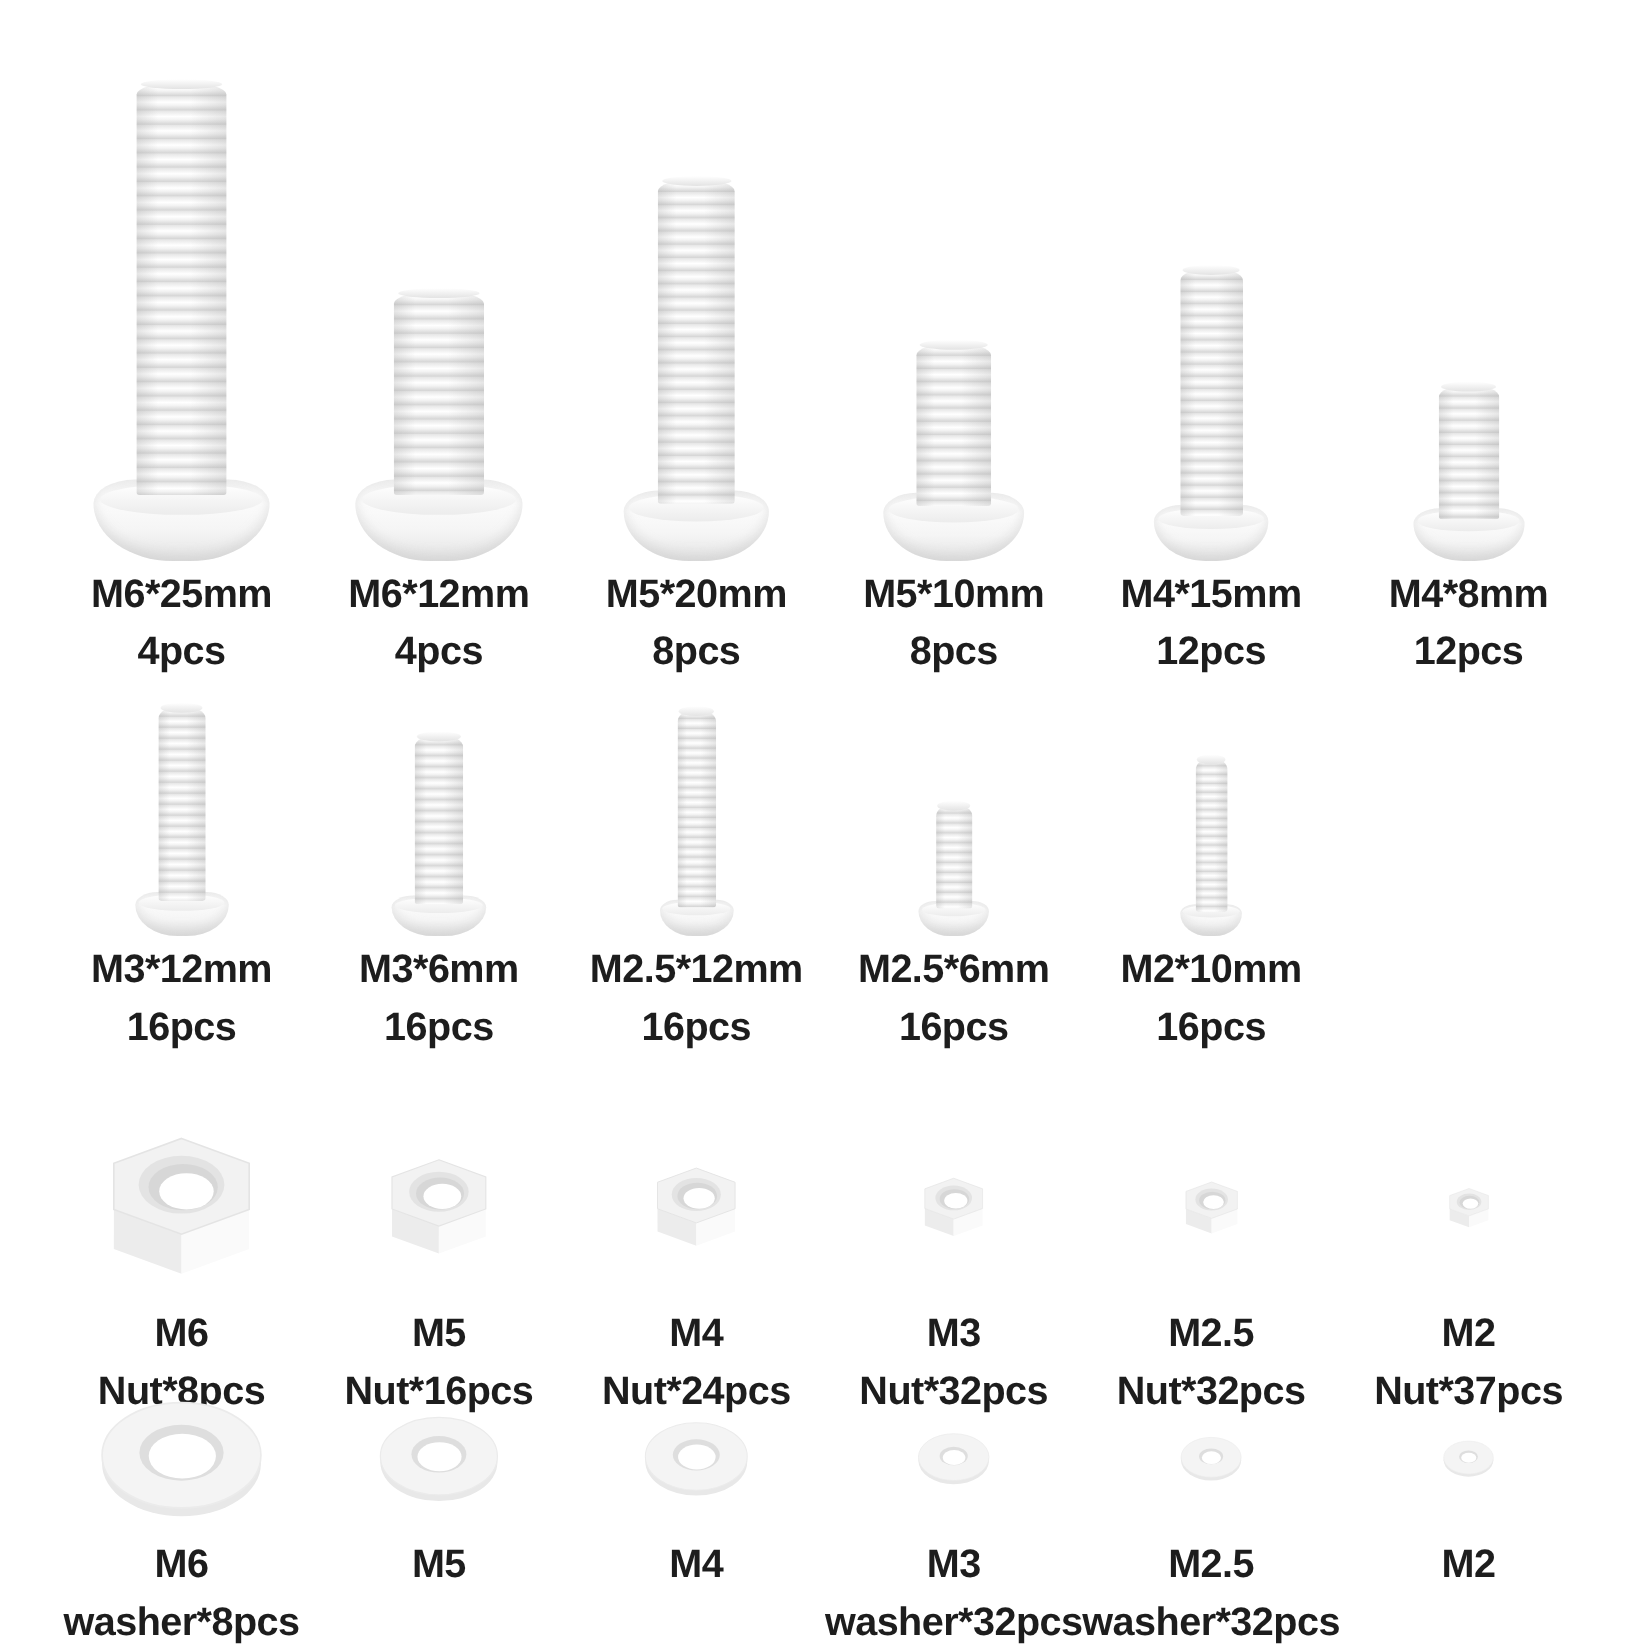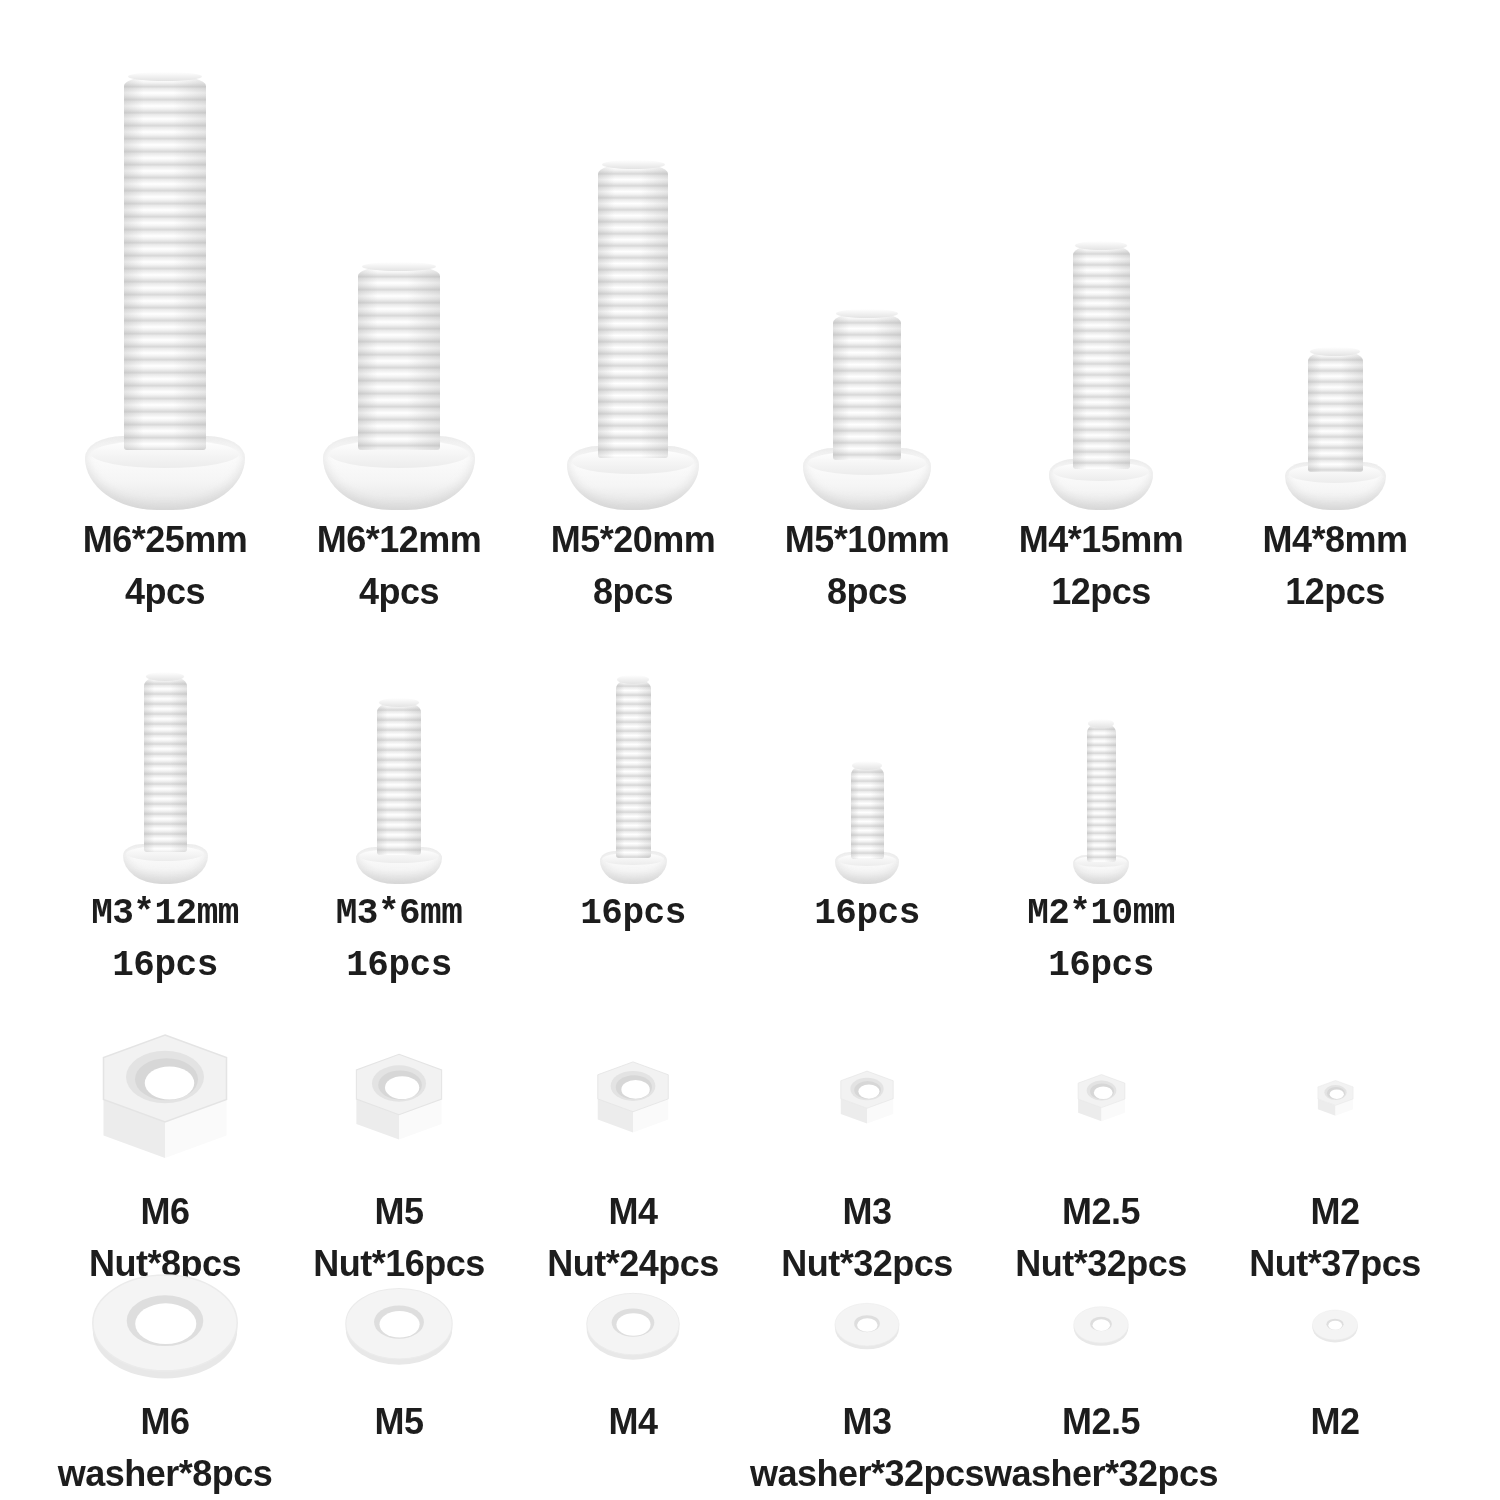--- a/index.html
+++ b/index.html
@@ -148,21 +148,21 @@
     <div class="shank" style="width:55px;height:122px;--p:11px"></div>
     <div class="head" style="width:101px;height:48px;margin-top:-10px"></div>
   </div>
           </div>
     <div class="labels">
       <div class="label l1">M4*8mm</div>
       <div class="label l2">12pcs</div>
     </div>
   </div>
 </div>
-      <div class="row" style="top: 642px; font-family: Liberation Mono, monospace;">
+      <div class="row" style="top: 609px;">
   <div class="cell">
     <div class="visual" style="height: 242px;">
             <div class="screw">
     <div class="shank" style="width:43px;height:177px;--p:10px"></div>
     <div class="head" style="width:85px;height:40px;margin-top:-8px"></div>
   </div>
           </div>
     <div class="labels">
       <div class="label l1">M3*12mm</div>
       <div class="label l2">16pcs</div>
@@ -183,32 +183,34 @@
   </div>
 
   <div class="cell">
     <div class="visual" style="height: 242px;">
             <div class="screw">
     <div class="shank" style="width:35px;height:180px;--p:9px"></div>
     <div class="head" style="width:67px;height:33px;margin-top:-7px"></div>
   </div>
           </div>
     <div class="labels">
+      <div class="label l1">M2.5*12mm</div>
       <div class="label l2">16pcs</div>
     </div>
   </div>
 
   <div class="cell">
     <div class="visual" style="height: 242px;">
             <div class="screw">
     <div class="shank" style="width:33px;height:95px;--p:9px"></div>
     <div class="head" style="width:64px;height:32px;margin-top:-7px"></div>
   </div>
           </div>
     <div class="labels">
+      <div class="label l1">M2.5*6mm</div>
       <div class="label l2">16pcs</div>
     </div>
   </div>
 
   <div class="cell">
     <div class="visual" style="height: 242px;">
             <div class="screw">
     <div class="shank" style="width:29px;height:140px;--p:8px"></div>
     <div class="head" style="width:56px;height:29px;margin-top:-7px"></div>
   </div>

